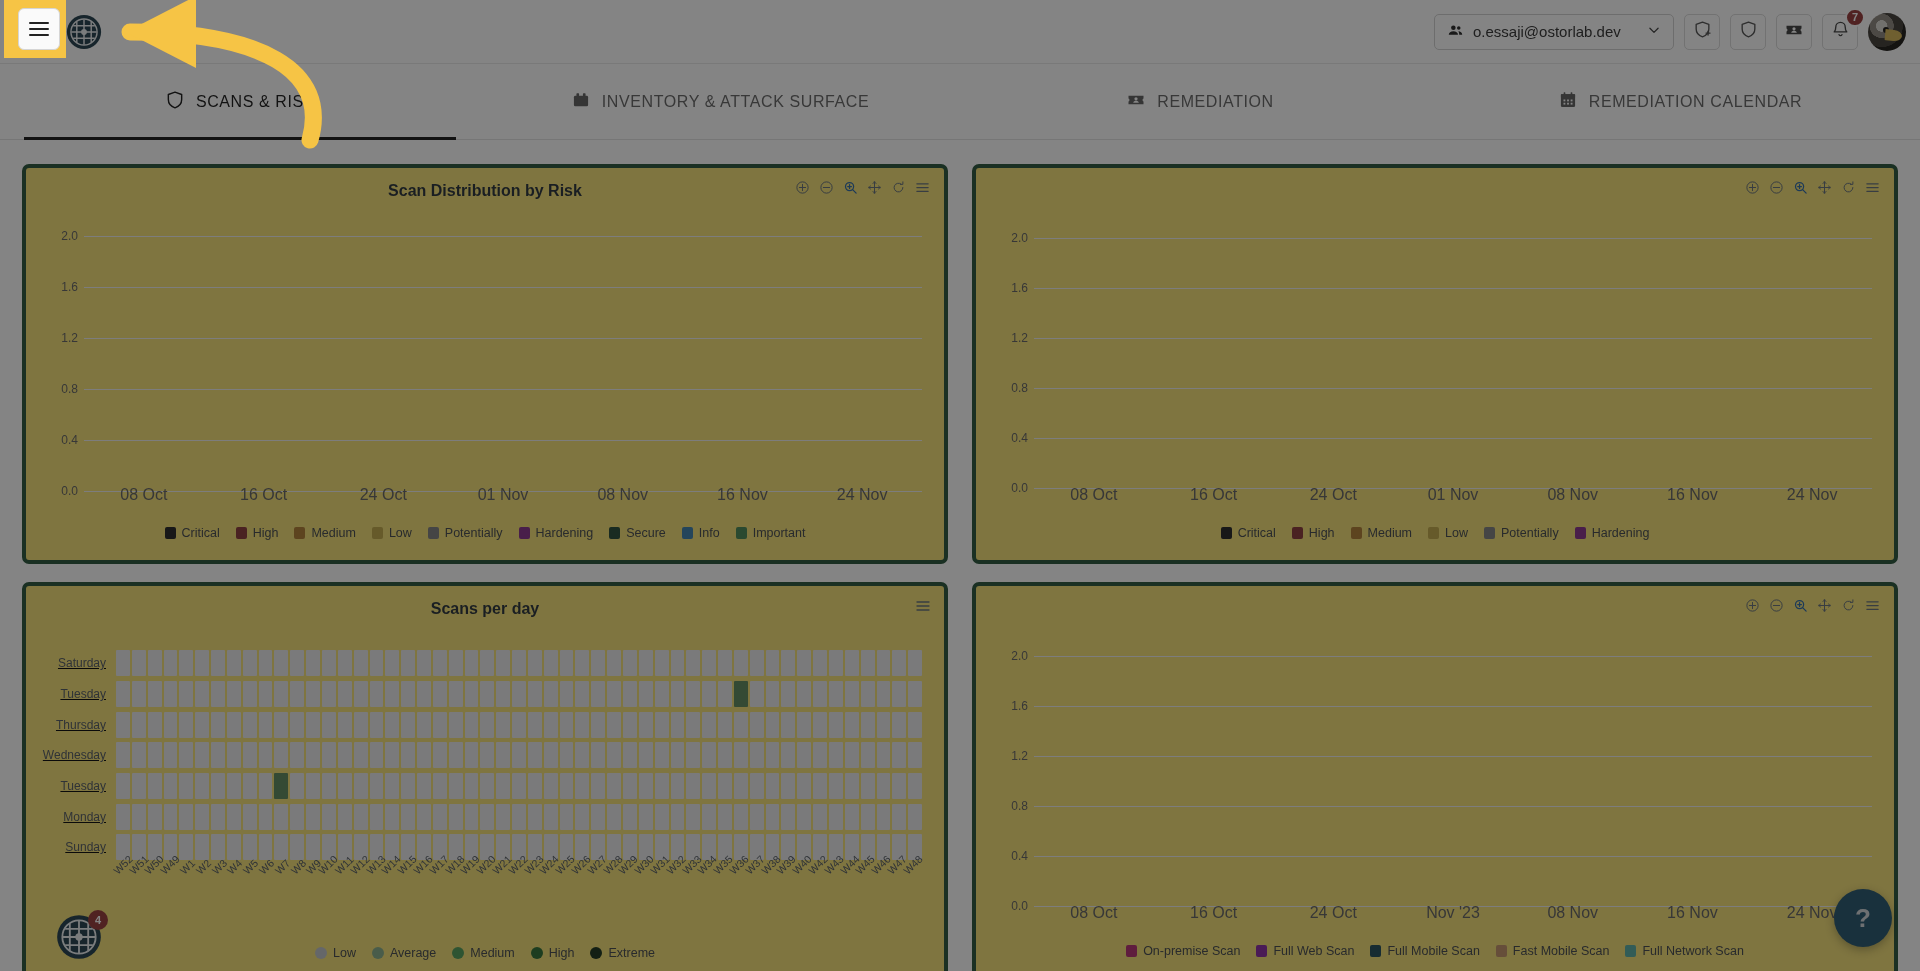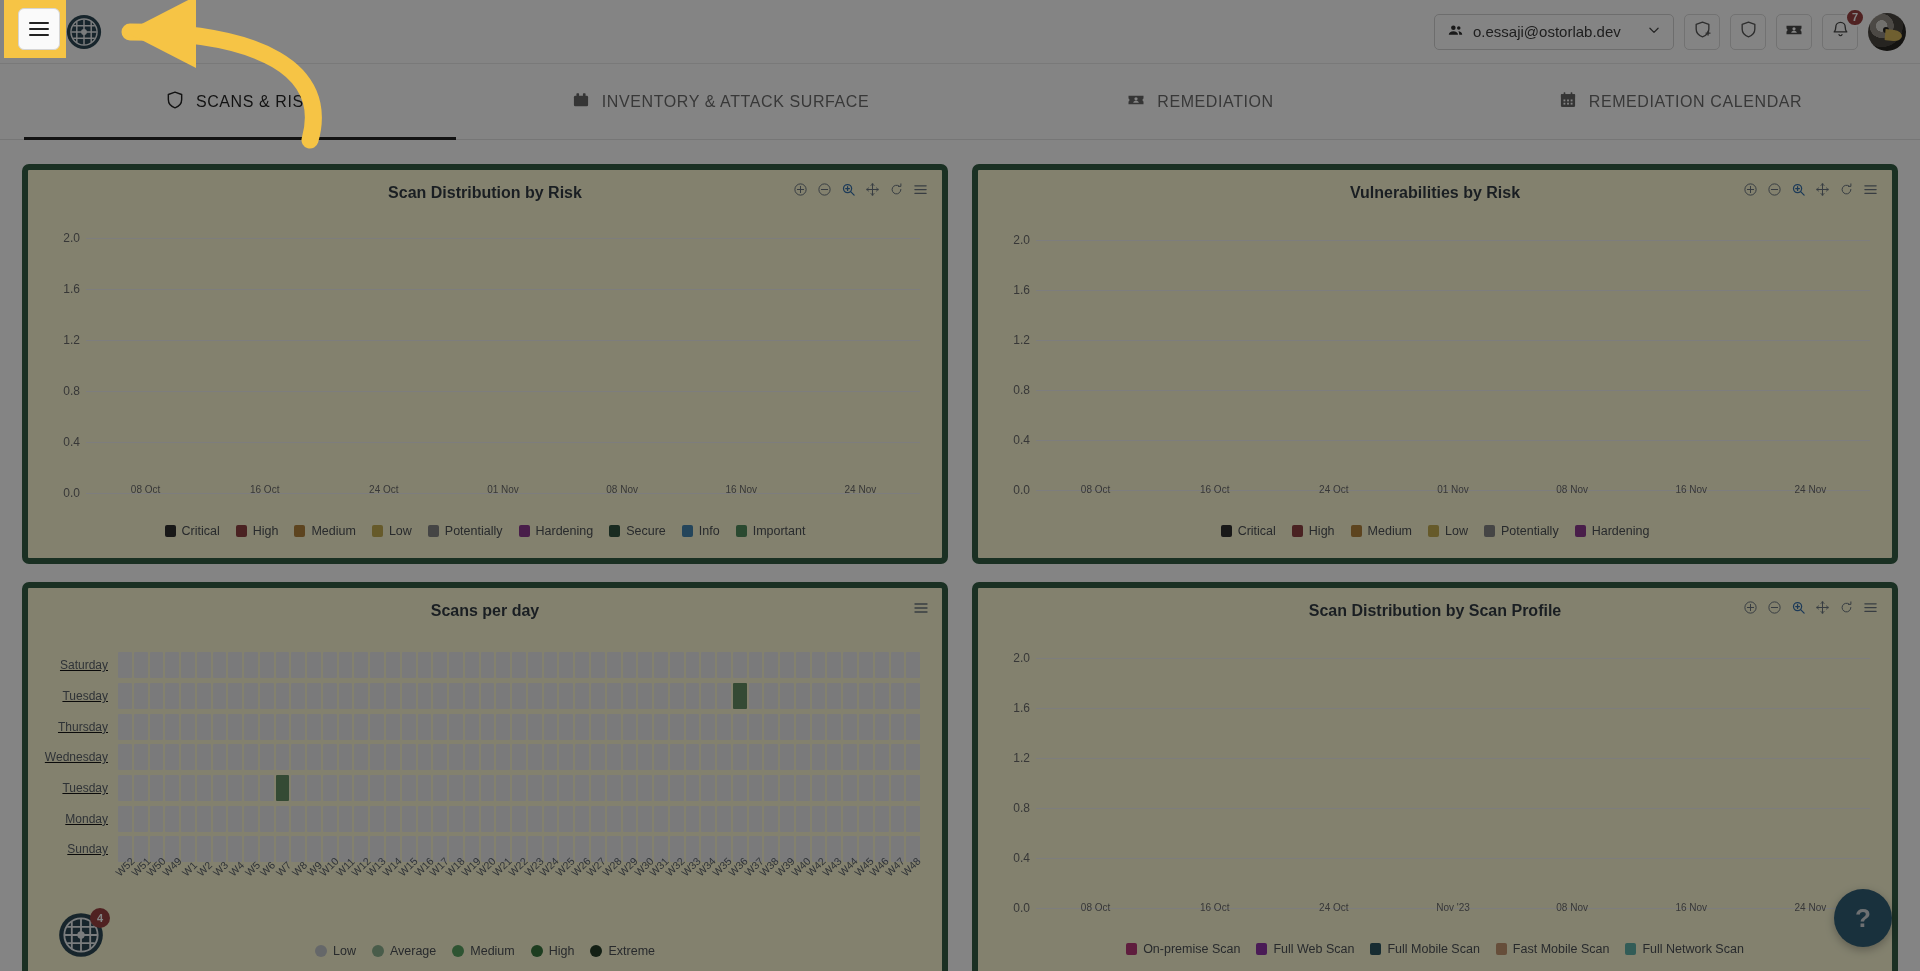--- a/index.html
+++ b/index.html
@@ -104,22 +104,22 @@
   
   .grid {
     position: absolute; left: 0; top: 150px; width: 1920px; height: 821px;
     padding: 14px 22px;
     display: grid;
     grid-template-columns: 1fr 1fr;
     grid-template-rows: 400px 400px;
     gap: 18px 24px;
   }
   .panel {
-    background: #fef9c3;
-    border: 6px solid #14532d;
+    background: #fde047;
+    border: 4px solid #14532d;
     border-radius: 7px;
     position: relative;
     overflow: hidden;
   }
   .panel-title {
     text-align: center;
     font-size: 16px; font-weight: 700; color: #1d2b36;
     padding-top: 14px;
   }
   .chart-toolbar {
@@ -133,21 +133,21 @@
   
   .plot { position: absolute; left: 0; right: 0; top: 44px; bottom: 0; }
   .yaxis-label {
     position: absolute; font-size: 12px; color: #5e5e5e; text-align: right;
     width: 42px; left: 10px; transform: translateY(-50%);
   }
   .gridline {
     position: absolute; left: 58px; right: 22px; height: 1px; background: #f0f0f0;
   }
   .xaxis { position: absolute; left: 58px; right: 22px; bottom: 56px; height: 18px; display: flex; }
-  .xtick { flex: 1 1 0; text-align: center; font-size: 10px; color: #5e5e5e; }
+  .xtick { flex: 1 1 0; text-align: center; font-size: 16px; color: #5e5e5e; }
   .legend {
     position: absolute; left: 0; right: 0; bottom: 20px;
     display: flex; align-items: center; justify-content: center;
     gap: 16px; flex-wrap: wrap;
   }
   .legend .li { display: flex; align-items: center; gap: 6px; font-size: 12.5px; color: #3d4349; }
   .legend .sw { width: 11px; height: 12px; border-radius: 2px; display: block; }
   .legend .dot { width: 12px; height: 12px; border-radius: 50%; display: block; }
 
   
@@ -433,21 +433,20 @@
             </div>
             <div class="li">
               <span class="sw" style="background: rgb(47, 138, 65);"></span>
               <span>Important</span>
             </div>
           </div>
       </div>
     </div>
 
     <div class="panel">
-      <div class="panel-title">Vulnerabilities by Risk</div>
       <div class="chart-toolbar">
         <span class="tb"><svg width="15" height="15" viewBox="0 0 24 24" fill="none" stroke="#5b6b78" stroke-width="1.6">
               <circle cx="12" cy="12" r="9"></circle>
               <path d="M12 7v10M7 12h10" stroke-linecap="round"></path>
             </svg></span>
         <span class="tb"><svg width="15" height="15" viewBox="0 0 24 24" fill="none" stroke="#5b6b78" stroke-width="1.6">
               <circle cx="12" cy="12" r="9"></circle>
               <path d="M7 12h10" stroke-linecap="round"></path>
             </svg></span>
         <span class="tb sel"><svg width="15" height="15" viewBox="0 0 24 24" fill="none" stroke="#1268bf" stroke-width="2">
@@ -1104,21 +1103,20 @@
             <path d="M20 6 L20 34 M12 8 L12 32 M28 8 L28 32"></path>
             <path d="M6 20 L34 20 M8 13 L32 13 M8 27 L32 27"></path>
           </g>
           <circle cx="20" cy="20" r="3.2" fill="#e9eef1"></circle>
         </svg>
         <span class="cbadge">4</span>
       </div>
     </div>
 
     <div class="panel">
-      <div class="panel-title">Scan Distribution by Scan Profile</div>
       <div class="chart-toolbar">
         <span class="tb"><svg width="15" height="15" viewBox="0 0 24 24" fill="none" stroke="#5b6b78" stroke-width="1.6">
               <circle cx="12" cy="12" r="9"></circle>
               <path d="M12 7v10M7 12h10" stroke-linecap="round"></path>
             </svg></span>
         <span class="tb"><svg width="15" height="15" viewBox="0 0 24 24" fill="none" stroke="#5b6b78" stroke-width="1.6">
               <circle cx="12" cy="12" r="9"></circle>
               <path d="M7 12h10" stroke-linecap="round"></path>
             </svg></span>
         <span class="tb sel"><svg width="15" height="15" viewBox="0 0 24 24" fill="none" stroke="#1268bf" stroke-width="2">

